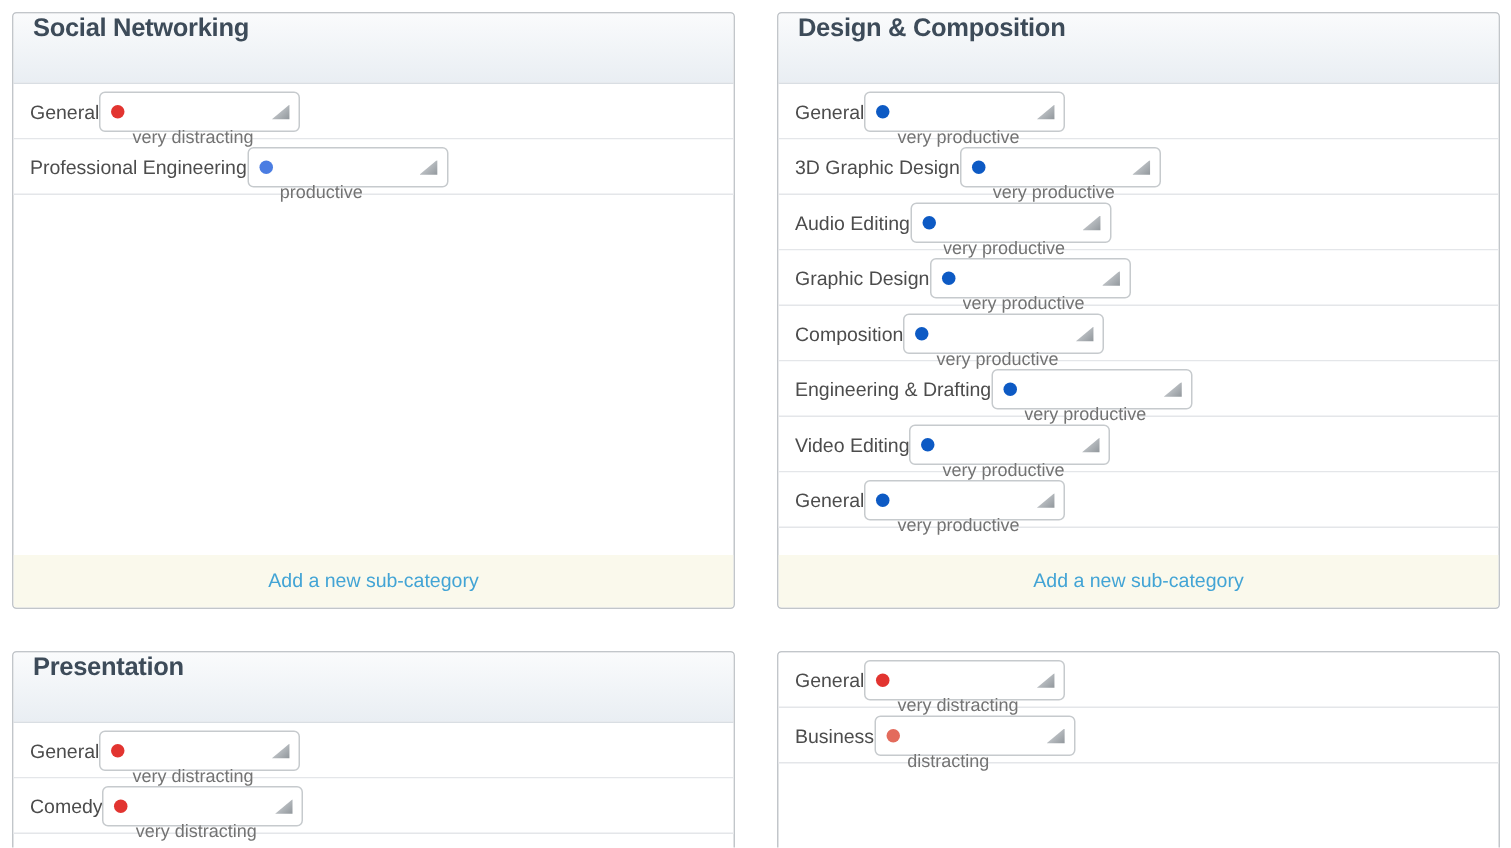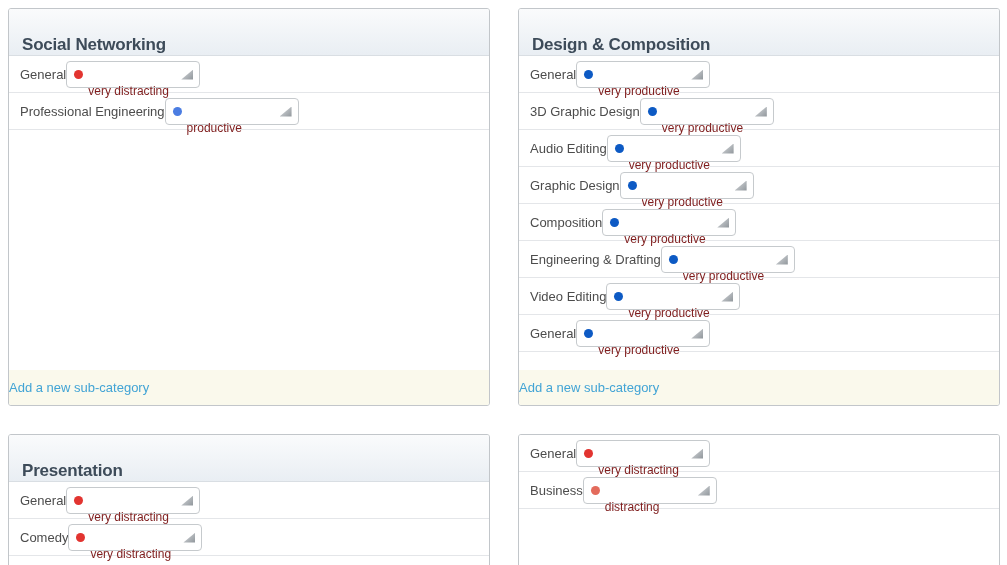--- a/index.html
+++ b/index.html
@@ -23,21 +23,21 @@
     border-radius: 3px;
     background: #fff;
     display: flex;
     flex-direction: column;
     overflow: hidden;
   }
   .panel-header {
     height: 47px;
     flex: none;
     display: flex;
-    align-items: flex-end;
+    align-items: flex-start;
     padding: 0 13px;
     background: linear-gradient(#fafbfc, #e9eef3);
     border-bottom: 1px solid #d9dee3;
   }
   .panel-header h2 {
     font-size: 17px;
     font-weight: bold;
     color: #3d4b59;
     letter-spacing: -0.2px;
   }
@@ -70,38 +70,38 @@
     font-family: "Liberation Sans", sans-serif;
   }
   .dot {
     width: 9px; height: 9px;
     border-radius: 50%;
     margin-right: 5px;
     flex: none;
   }
   .dd-label {
     font-size: 12px;
-    color: #7f1d1d;
+    color: #737373;
     white-space: nowrap;
     overflow: hidden;
     margin-top: 33px;
   }
   .grip {
     position: absolute;
     right: 6px;
     bottom: 7px;
     width: 12px;
     height: 10px;
     background: linear-gradient(135deg, #d9dcdf 0%, #8f959a 100%);
     clip-path: polygon(100% 0, 100% 100%, 0 100%);
   }
   .panel-footer {
     flex: none;
     background: #faf9ec;
-    text-align: left;
+    text-align: center;
     padding: 8px 0 9px 0;
   }
   .add-link {
     font-size: 13px;
     color: #42a4d5;
     text-decoration: none;
     cursor: pointer;
   }
 </style>
 </head>

